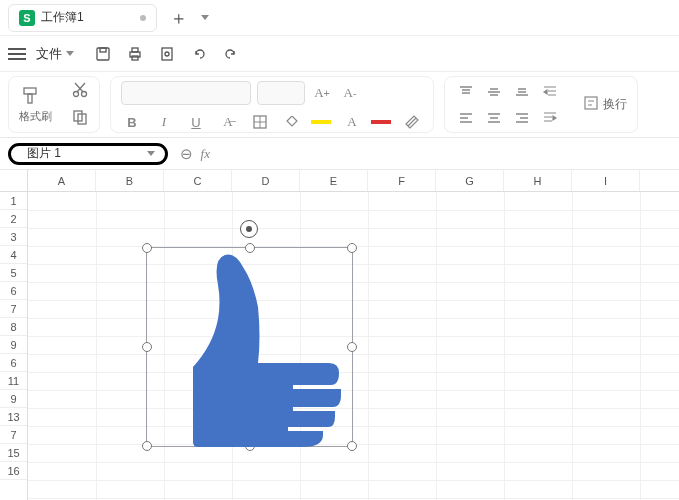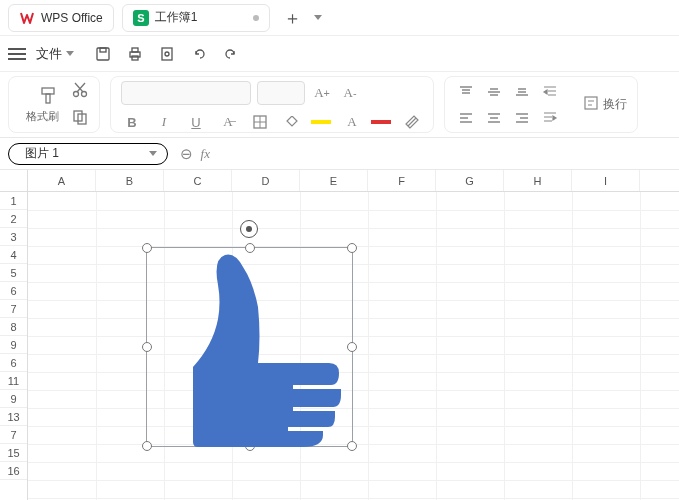--- a/index.html
+++ b/index.html
@@ -21,38 +21,38 @@
   .file-drop { display:flex; align-items:center; gap:4px; font-size:13px; color:#333; padding: 4px 6px; }
   .qat { display:flex; align-items:center; gap:14px; margin-left: 10px; color:#555; }
   .qat .ico { width:18px; height:18px; display:flex; align-items:center; justify-content:center; }
   .tabs { display:flex; align-items:center; gap: 20px; margin-left: 18px; font-size:14px; color:#444; }
   .tab { padding: 4px 2px; }
   .tab.active { color:#159a52; border-bottom: 2px solid #159a52; font-weight: 500; }
 
   
   .ribbon { display:flex; align-items:stretch; height: 66px; border-bottom:1px solid #e8e8e8; padding: 4px 8px; gap: 10px; }
   .group { display:flex; align-items:center; padding: 0 10px; border: 1px solid #eee; border-radius: 8px; gap: 12px; }
-  .group .vbtn { display:flex; flex-direction:column; align-items:flex-end; justify-content:center; gap:2px; font-size:11px; color:#666; width:40px; }
+  .group .vbtn { display:flex; flex-direction:column; align-items:flex-start; justify-content:center; gap:2px; font-size:11px; color:#666; width:40px; }
   .group .vbtn .ico { width:22px; height:22px; display:flex; align-items:center; justify-content:center; color:#555; }
   .minigroup { display:flex; flex-direction:column; gap:6px; justify-content:center; }
   .font-row { display:flex; gap:6px; align-items:center; }
   .fontbox { width:130px; height:24px; border:1px solid #ddd; border-radius:4px; background:#f9f9f9; }
   .sizebox { width:48px; height:24px; border:1px solid #ddd; border-radius:4px; background:#f9f9f9; }
   .icoa { width:22px; height:22px; display:flex; align-items:center; justify-content:center; color:#888; font-size:13px; }
   .sty-row { display:flex; gap:10px; align-items:center; }
   .sty-row .btn { width:22px; height:22px; display:flex; align-items:center; justify-content:center; color:#888; font-size:13px; }
   .colorchip { display:flex; align-items:center; }
   .chip { width:20px; height:4px; }
   .align-grid { display:grid; grid-template-columns: repeat(4, 22px); gap: 4px 6px; }
   .align-grid .btn { width:22px; height:22px; display:flex; align-items:center; justify-content:center; color:#777; }
   .vtext { display:flex; align-items:center; gap:4px; font-size:12px; color:#666; }
 
   
   .formulabar { display:flex; align-items:center; height:32px; border-bottom:1px solid #e8e8e8; padding: 0 8px; gap: 12px; }
-  .namebox { width:160px; height:22px; border:1px solid #000000; border-radius: 12px; display:flex; align-items:center; justify-content:space-between; padding: 0 10px 0 16px; font-size:12px; color:#333; }
+  .namebox { width:160px; height:22px; border:3px solid #000000; border-radius: 12px; display:flex; align-items:center; justify-content:space-between; padding: 0 10px 0 16px; font-size:12px; color:#333; }
   .fxrow { display:flex; align-items:center; gap:8px; color:#888; }
 
   
   .grid-wrap { position:relative; display:flex; height: calc(100% - 36px - 36px - 66px - 32px); }
   .rowhdrs { width:28px; border-right:1px solid #ddd; background:#fff; }
   .corner { height:22px; border-bottom:1px solid #ddd; background:#fff; }
   .rowhdr { height:18px; border-bottom:1px solid #eee; text-align:center; font-size:11px; color:#555; line-height:18px; }
   .cols-area { flex:1; overflow:hidden; position:relative; }
   .colhdrs { display:flex; height:22px; border-bottom:1px solid #ddd; }
   .colhdr { width:68px; border-right:1px solid #eee; text-align:center; font-size:11px; color:#555; line-height:22px; }
@@ -68,28 +68,20 @@
   .rot::after { content:''; width:6px; height:6px; background:#555; border-radius:50%; }
 
   .thumb { position:absolute; }
 
   .chev { width:0; height:0; border-left:4px solid transparent; border-right:4px solid transparent; border-top:5px solid #888; display:inline-block; }
 </style>
 </head>
 <body>
 
 <div class="titlebar">
-  <div class="app-tab">
-    <span class="app-logo">
-      <svg width="16" height="16" viewBox="0 0 16 16">
-          <path d="M2 3 L5 13 L8 5 L11 13 L14 3" stroke="#d23" stroke-width="2" fill="none" stroke-linejoin="round"></path>
-        </svg>
-    </span>
-    <span>WPS Office</span>
-  </div>
   <div class="doc-tab">
     <span class="s-badge">S</span>
     <span>工作簿1</span>
     <span class="dot"></span>
   </div>
   <div class="plus">＋</div>
   <span class="chev"></span>
 </div>
 
 <div class="menubar">

